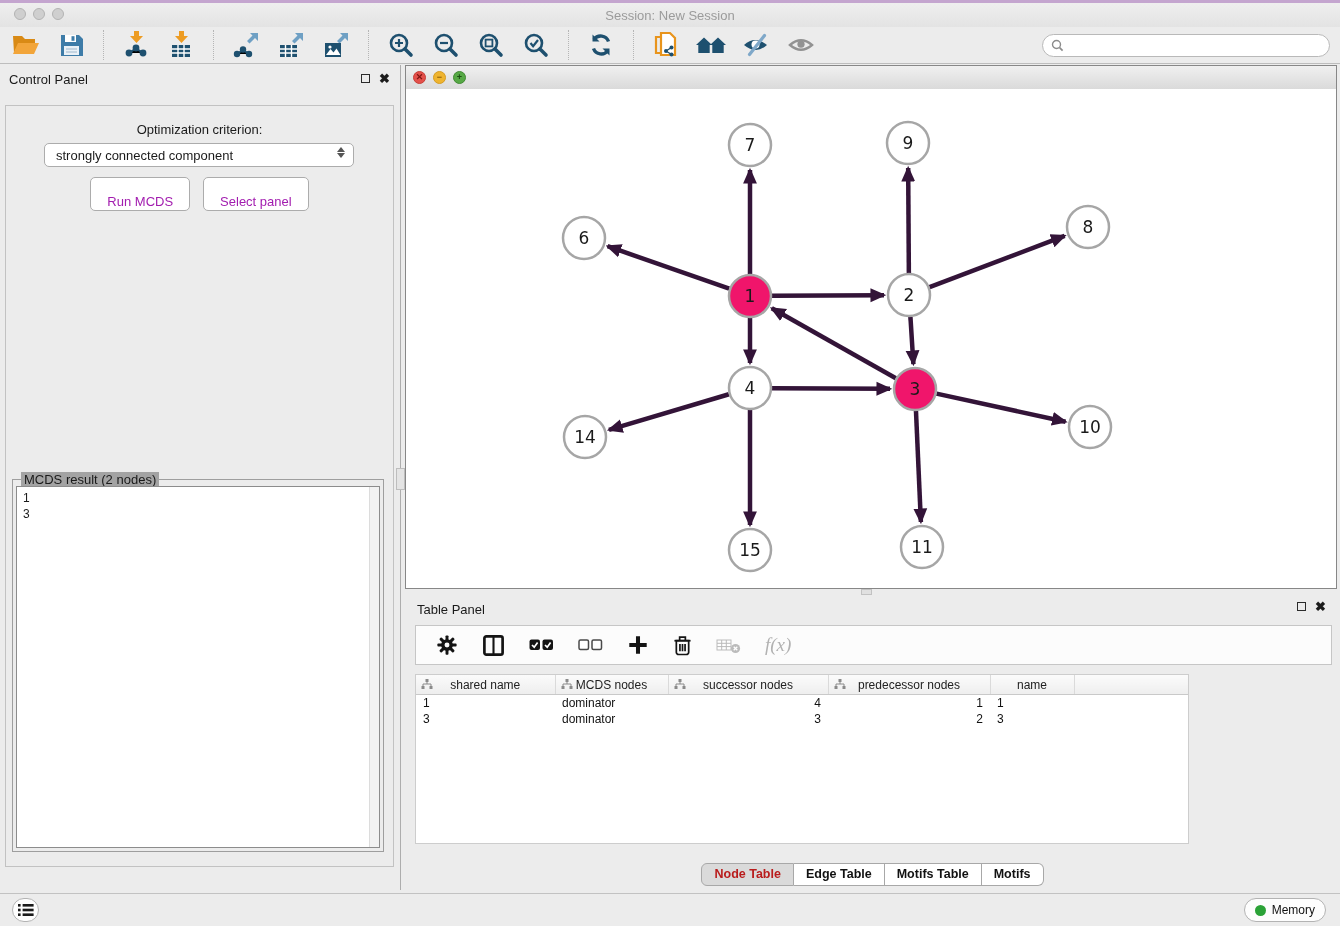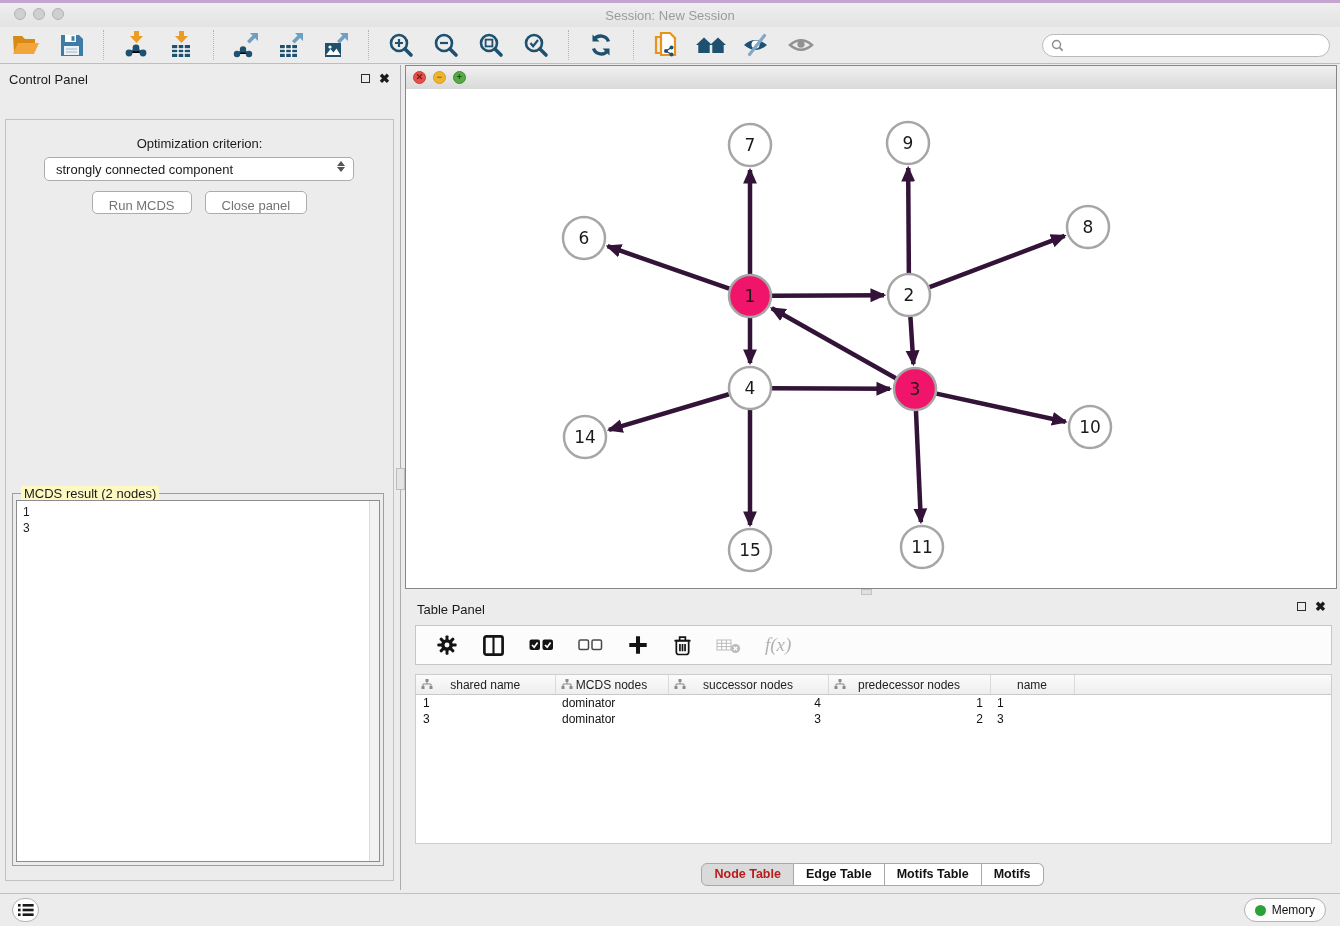--- a/index.html
+++ b/index.html
@@ -33,37 +33,37 @@
   .close-x{font-size:13px;font-weight:bold;color:#1b1b1b;line-height:11px;}
 
   .seg-row{display:flex;justify-content:center;}
   .cp-tabs{position:absolute;left:0;right:0;top:31px;}
   .seg-tab{height:21px;line-height:21px;padding:0 12px;background:#FFF;border:1px solid #A8A8A8;
            border-left:none;font-size:12.5px;font-weight:bold;color:#111;cursor:default;}
   .seg-tab:first-child{border-left:1px solid #A8A8A8;border-radius:6px 0 0 6px;}
   .seg-tab:last-child{border-radius:0 6px 6px 0;}
   .cp-tabs .seg-tab.selected{background:#E7E7E7;color:#BDBDBD;}
 
-  .cp-content{position:absolute;left:5px;top:54px;width:389px;height:762px;
+  .cp-content{position:absolute;left:5px;top:40px;width:389px;height:762px;
               border:1px solid #C2C2C2;box-sizing:border-box;}
   .opt-label{position:absolute;left:0;right:0;top:16px;text-align:center;font-size:13px;}
   .criterion{position:absolute;left:38px;top:37px;width:310px;height:24px;background:#FFF;
              border:1px solid #ACACAC;border-radius:5px;box-sizing:border-box;
              display:flex;align-items:center;padding:0 26px 0 11px;font-size:13px;}
   .stepper{position:absolute;right:8px;top:3px;display:flex;flex-direction:column;gap:1px;}
   .stepper i{width:0;height:0;border-left:4px solid transparent;border-right:4px solid transparent;}
   .stepper .up{border-bottom:5px solid #555;}
   .stepper .dn{border-top:5px solid #555;}
   .btn-row{position:absolute;left:0;right:0;top:71px;display:flex;justify-content:center;gap:13px;}
   .pushbtn{height:23px;background:#FFF;border:1px solid #ACACAC;border-radius:5px;
-           font-size:13px;font-family:inherit;padding:6px 16px;color:#737373;}
+           font-size:13px;font-family:inherit;padding:16px 16px;color:#a21caf;}
 
   .result-group{position:absolute;left:6px;top:373px;width:372px;height:373px;
                 border:1px solid #9E9E9E;box-sizing:border-box;}
-  .result-title{position:absolute;left:8px;top:-8px;background:#fef9c3;padding:0 3px;font-size:13px;}
+  .result-title{position:absolute;left:8px;top:-8px;background:#a3a3a3;padding:0 3px;font-size:13px;}
   .result-area{position:absolute;left:3px;right:3px;top:6px;bottom:3px;background:#FFF;
                border:1px solid #8C8C8C;font-size:12px;line-height:16px;overflow:hidden;}
   .result-lines{padding:3px 6px;}
   .result-scroll{position:absolute;right:0;top:0;bottom:0;width:9px;background:#F2F2F2;border-left:1px solid #DCDCDC;}
 
   
   .v-handle{position:absolute;left:396px;top:468px;width:9px;height:22px;background:#E4E4E4;border:1px solid #BDBDBD;box-sizing:border-box;}
   .h-handle{position:absolute;left:861px;top:589px;width:11px;height:6px;background:#E0E0E0;border:1px solid #C2C2C2;box-sizing:border-box;}
 
   
@@ -80,21 +80,21 @@
   .net-title{position:absolute;left:0;right:0;top:4px;text-align:center;font-size:13px;color:#2b2b2b;margin-top:20px;}
   .net-canvas{position:absolute;left:0;top:23px;width:930px;height:499px;background:#FFF;}
 
   
   .table-panel{position:absolute;left:405px;top:595px;width:935px;height:295px;background:#ECECEC;}
   .tp-toolbar{position:absolute;left:10px;top:30px;width:917px;height:40px;background:#FCFCFC;
               border:1px solid #C6C6C6;box-sizing:border-box;display:flex;align-items:center;
               gap:16px;padding:0 12px;}
   .tp-ic{display:flex;align-items:center;justify-content:center;margin-left:8px;}
   .fx-label{font-family:"Liberation Serif",serif;font-style:italic;font-size:19px;color:#B2B2B2;}
-  .tp-table{position:absolute;left:10px;top:79px;width:917px;height:170px;background:#FFF;
+  .tp-table{position:absolute;left:10px;top:79px;width:774px;height:170px;background:#FFF;
             border:1px solid #CDCDCD;box-sizing:border-box;overflow:hidden;}
   .tp-table table{border-collapse:collapse;table-layout:fixed;width:100%;font-size:12px;}
   .tp-table th{height:19px;background:linear-gradient(#FBFBFB,#EEEEEE);border-bottom:1px solid #C9C9C9;
                border-right:1px solid #DADADA;font-weight:normal;text-align:center;position:relative;
                padding:0;color:#222;}
   .tp-table th .tree-ico{position:absolute;left:5px;top:4px;}
   .tp-table td{height:16px;padding:0 7px;color:#111;white-space:nowrap;overflow:hidden;}
   .tbl-tabs{position:absolute;left:0;right:0;top:268px;}
   .tbl-tabs .seg-tab.selected{background:#DADADA;color:#b91c1c;}
 
@@ -276,21 +276,21 @@
     <div class="opt-label">Optimization criterion:</div>
     <div class="criterion">
       <span>strongly connected component</span>
       <span class="stepper">
           <i class="up"></i>
           <i class="dn"></i>
         </span>
     </div>
     <div class="btn-row">
       <button class="pushbtn">Run MCDS</button>
-      <button class="pushbtn">Close panel</button>
+      <button class="pushbtn">Select panel</button>
     </div>
 
     <div class="result-group">
       <span class="result-title">MCDS result (2 nodes)</span>
       <div class="result-area">
         <div class="result-lines" id="result-lines">
             <div>1</div>
             <div>3</div>
           </div>
         <div class="result-scroll"></div>

